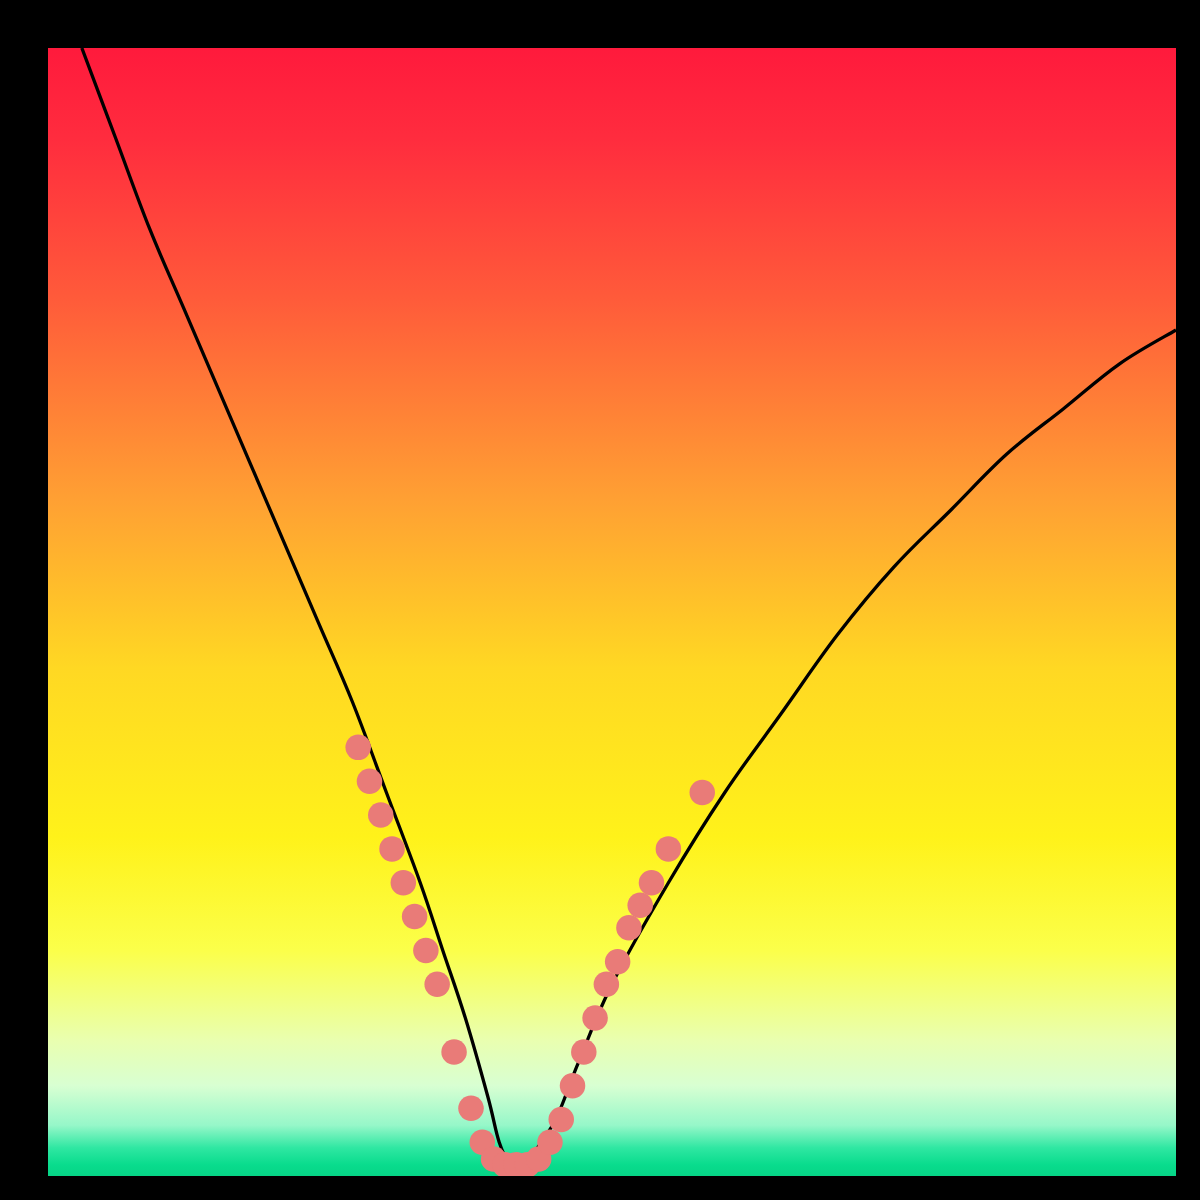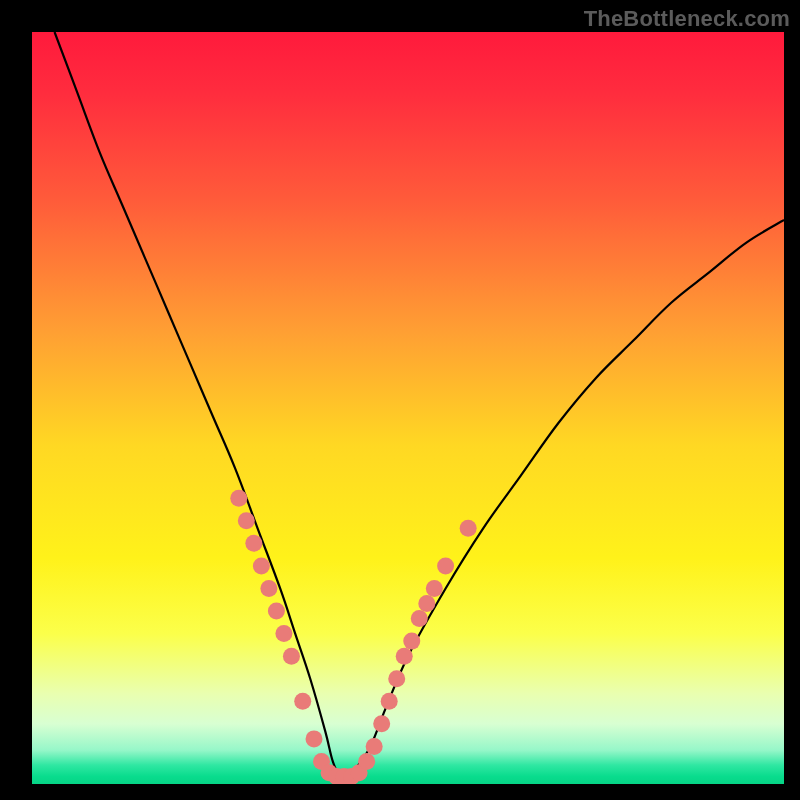--- a/index.html
+++ b/index.html
@@ -102,14 +102,13 @@
           <circle cx="372.24" cy="624.16" r="8.5" fill="#e97b78"></circle>
           <circle cx="379.76" cy="609.12" r="8.5" fill="#e97b78"></circle>
           <circle cx="387.28" cy="586.56" r="8.5" fill="#e97b78"></circle>
           <circle cx="394.80" cy="571.52" r="8.5" fill="#e97b78"></circle>
           <circle cx="402.32" cy="556.48" r="8.5" fill="#e97b78"></circle>
           <circle cx="413.60" cy="533.92" r="8.5" fill="#e97b78"></circle>
           <circle cx="436.16" cy="496.32" r="8.5" fill="#e97b78"></circle>
         </g>
     </svg>
   </div>
-  <div class="watermark">TheBottleneck.com</div>
 </div>
 
 </body></html>

